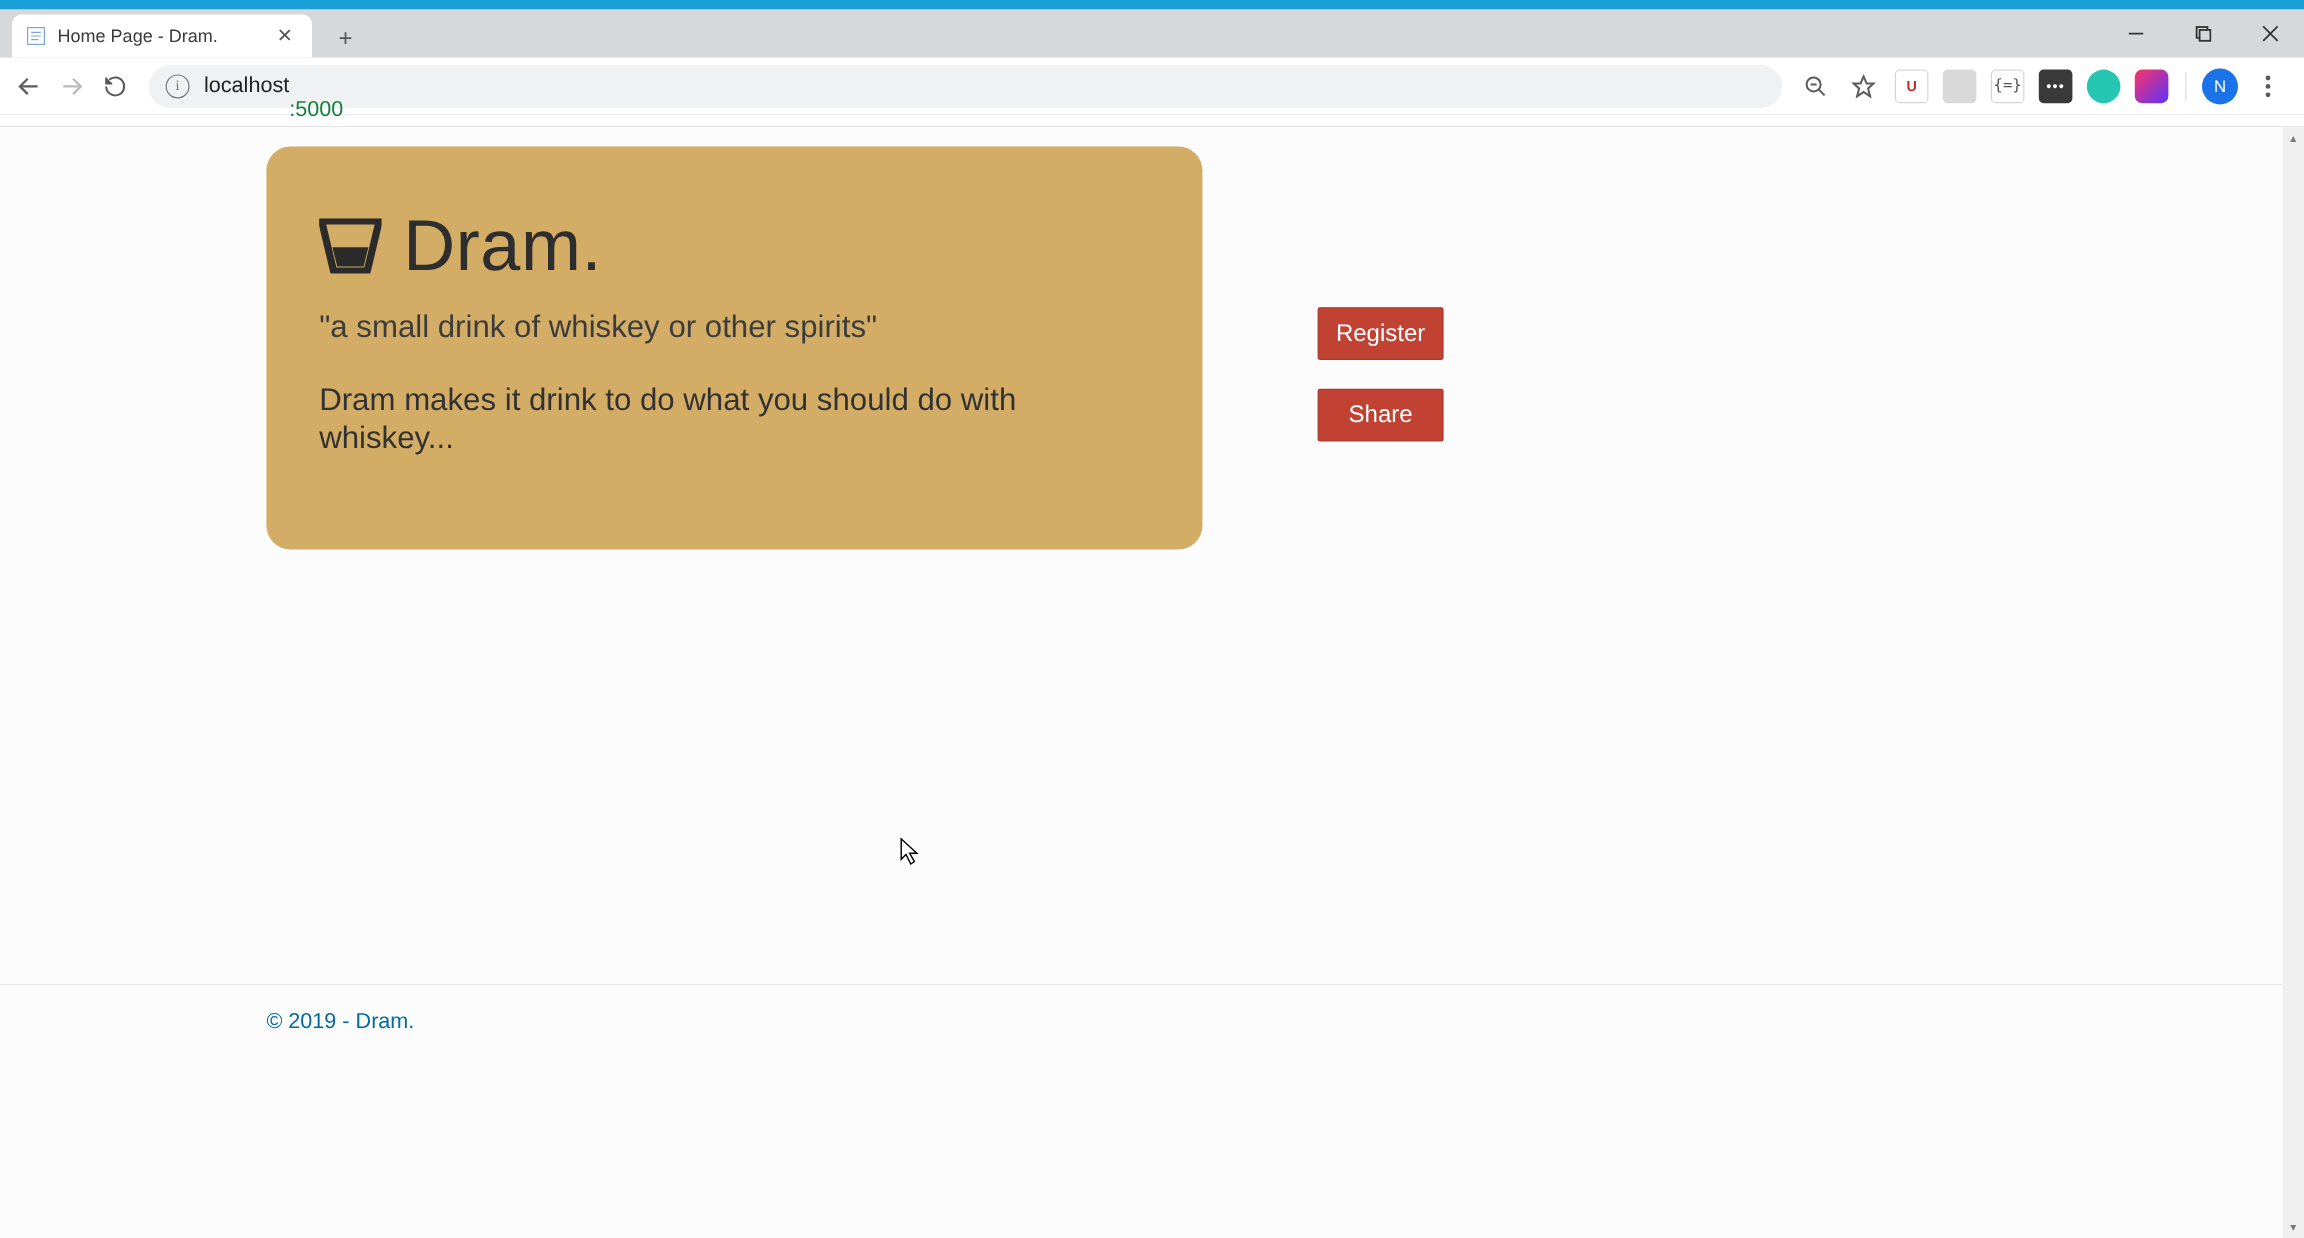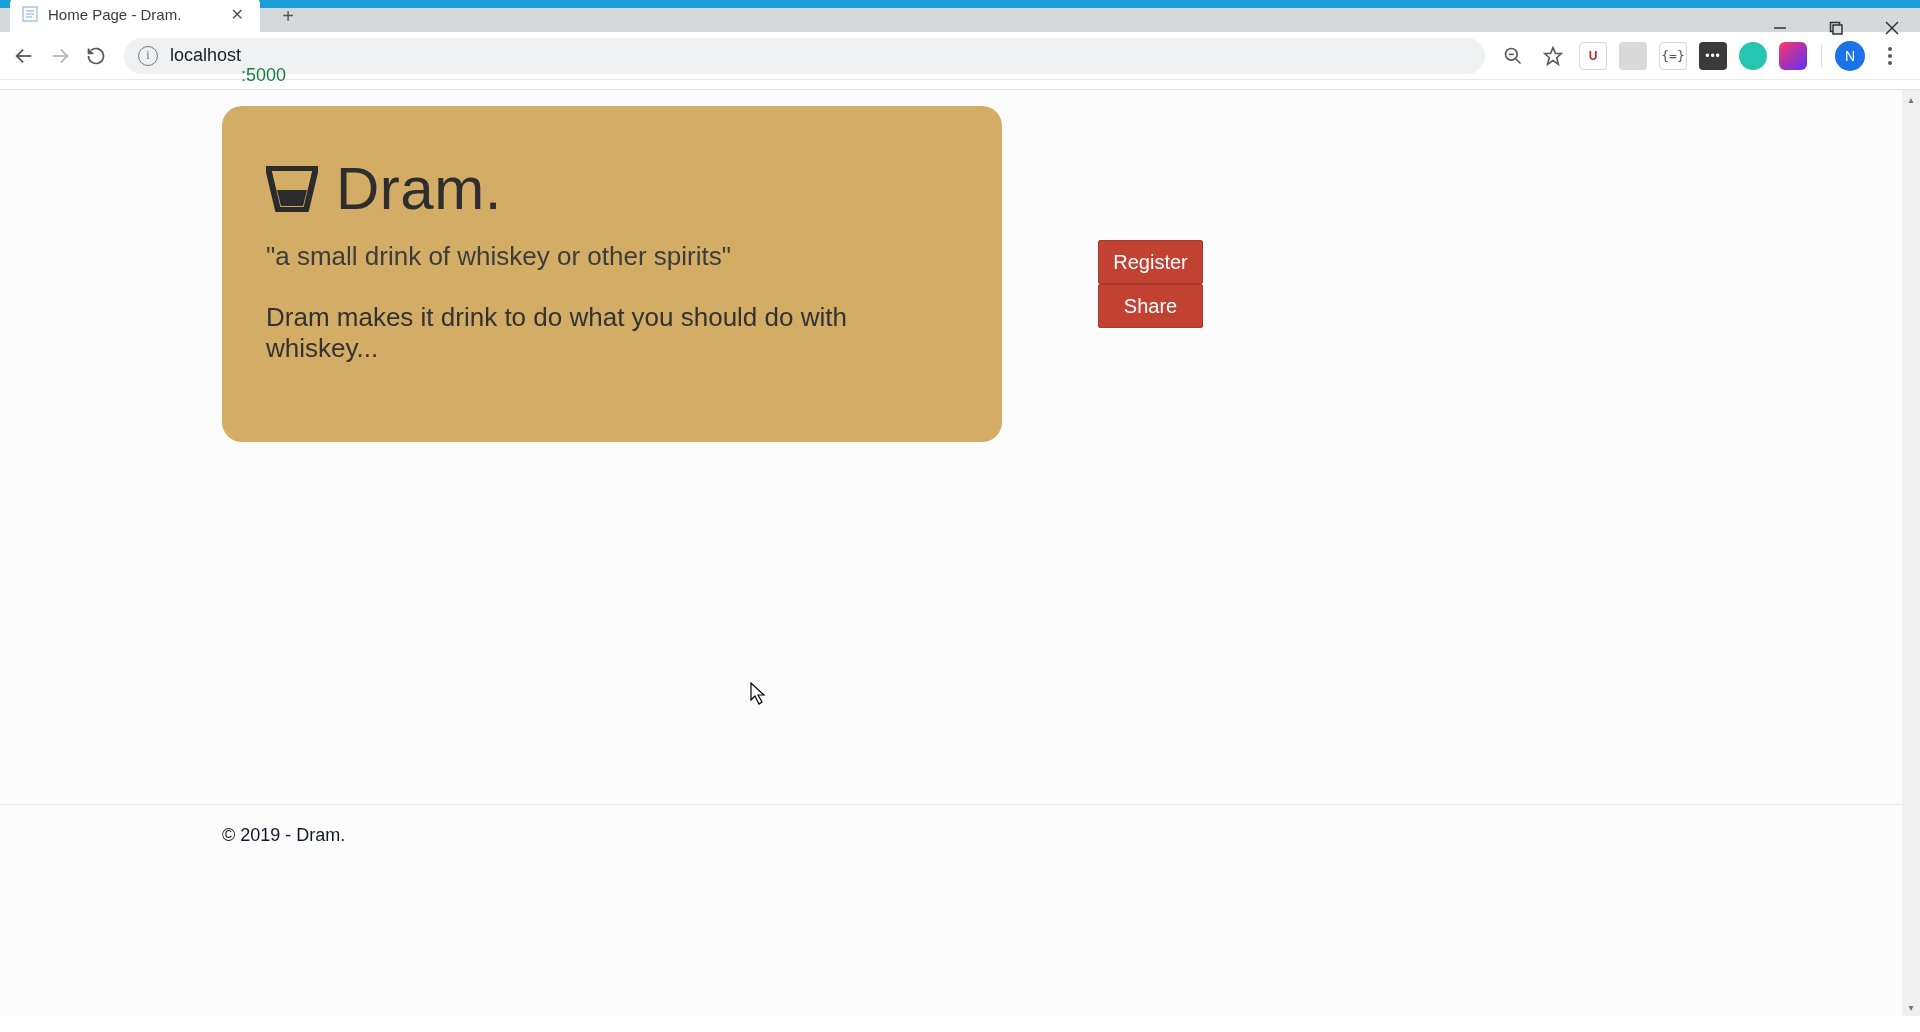--- a/index.html
+++ b/index.html
@@ -1,21 +1,21 @@
 <!DOCTYPE html>
 <html><head>
 <meta charset="utf-8">
 <style>
   * { box-sizing: border-box; margin: 0; padding: 0; }
   html, body { width: 1920px; height: 1032px; font-family: "Segoe UI", Arial, sans-serif; overflow: hidden; background:#fff; }
   
   .titlebar { height: 8px; background: #1a9fd9; }
   
   .tabstrip {
-    height: 24px; background: #d6d9dc; display: flex; align-items: flex-end;
+    height: 40px; background: #d6d9dc; display: flex; align-items: flex-end;
     position: relative;
   }
   .tab {
     display: flex; align-items: center; height: 36px;
     background: #ffffff; border-top-left-radius: 8px; border-top-right-radius: 8px;
     padding: 0 12px 0 12px; margin-left: 10px; min-width: 250px;
     font-size: 15px; color: #3b3b3b;
     position: relative;
   }
   .tab .favicon { width:16px; height:16px; margin-right:10px; display:inline-flex; align-items:center; justify-content:center;}
@@ -62,24 +62,24 @@
   .hero {
     width:780px; background:#d3ac66; color:#2c2c2c; padding:48px 44px 70px 44px;border-radius:20px;
   }
   .brand { display:flex; align-items:center; gap:18px; margin-bottom:18px;}
   .brand .glass{ width:52px; height:46px;}
   .brand .name{ font-size:60px; font-weight:300; letter-spacing:0.5px; color:#2e2e2e;}
   .pron { font-size:26px; font-weight:300; color:#3c3c3c; }
   .def  { font-size:26px; font-weight:300; color:#3c3c3c; margin-bottom:30px;}
   .lead { font-size:26px; font-weight:300; color:#323232; margin-bottom:8px;}
   .tag  { font-size:26px; font-weight:700; color:#262626;}
-  .cta-col { display:flex; flex-direction:column; padding-top:134px;}
+  .cta-col { display:flex; flex-direction:column; gap:24px; padding-top:134px;}
   .btn { width:105px; height:44px; background:#c14232; color:#fff; border:1px solid #a63a2c; display:flex; align-items:center; justify-content:center; font-size:20px; font-weight:400; cursor:pointer; border-radius:2px;}
   .footer{ position:absolute; left:0; right:18px; bottom:170px; border-top:1px solid #e6e6e6;}
-  .footer-inner{ margin-left:222px; padding-top:20px; color:#0f172a; font-size:18px;}
+  .footer-inner{ margin-left:222px; padding-top:20px; color:#0369a1; font-size:18px;}
   .cursor{ position:absolute; left:750px; top:592px; pointer-events:none;}
 </style>
 </head>
 <body>
 
 <div class="titlebar"></div>
 
 <div class="tabstrip">
   <div class="tab">
     <span class="favicon">

